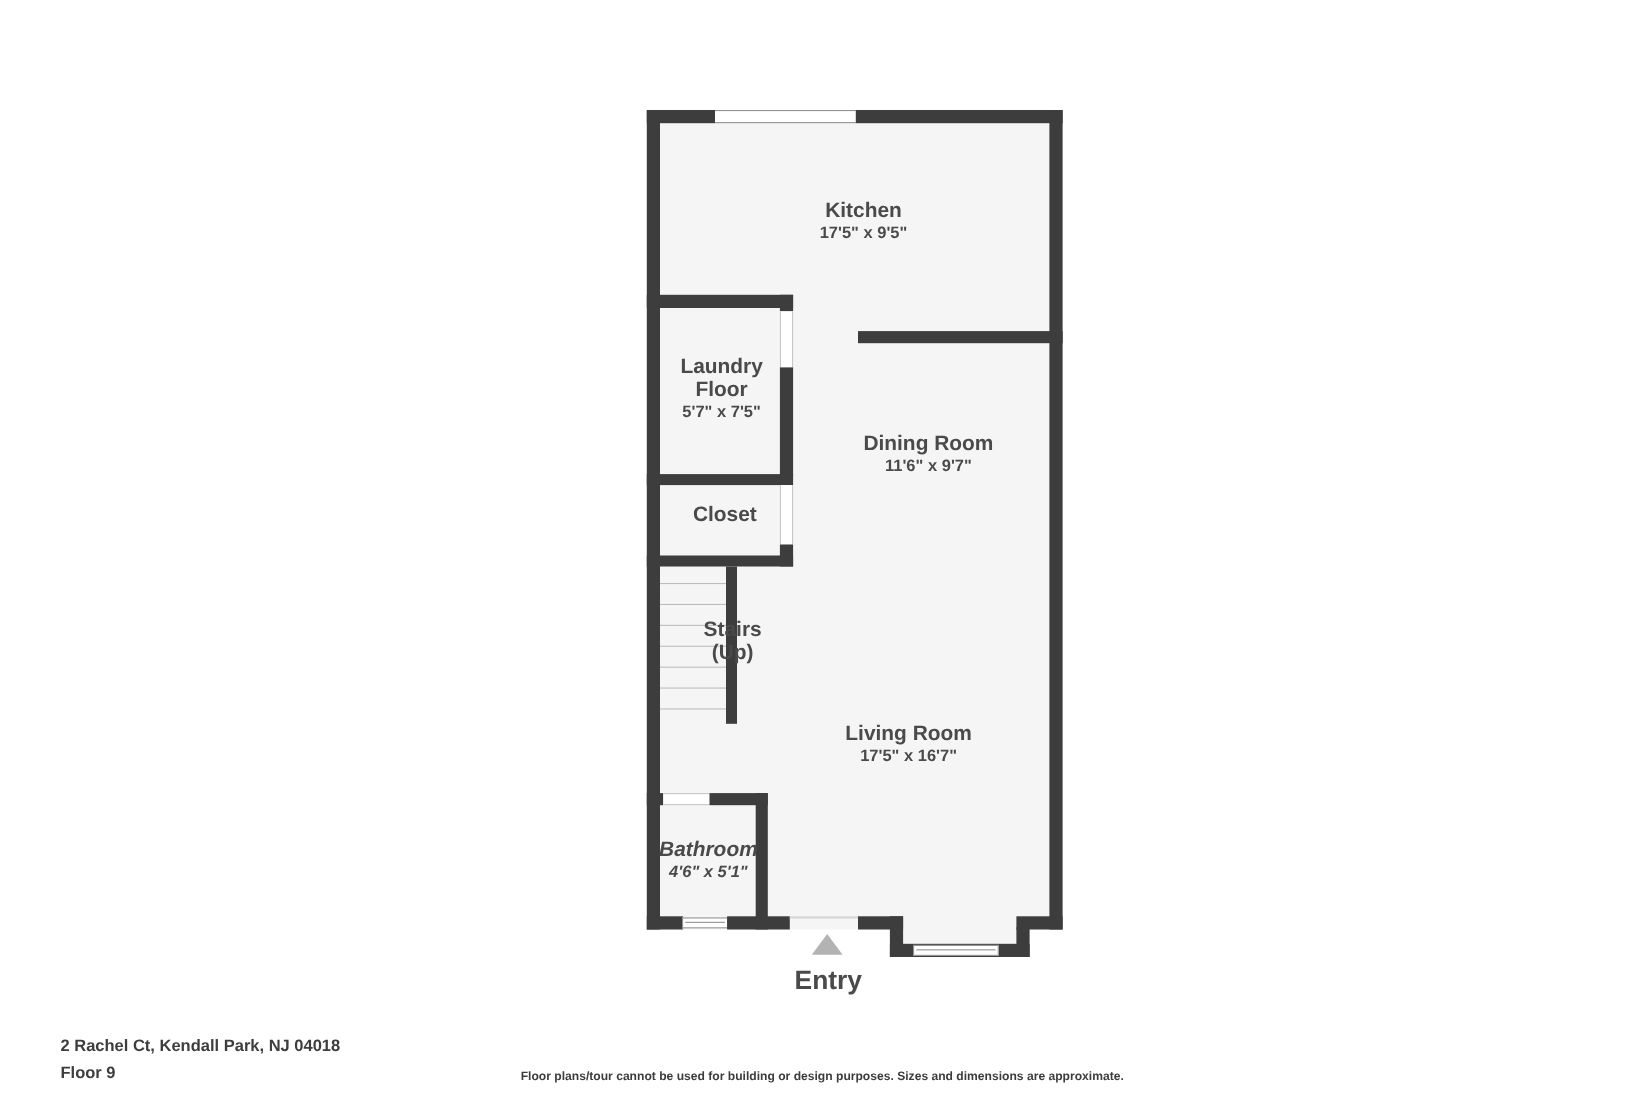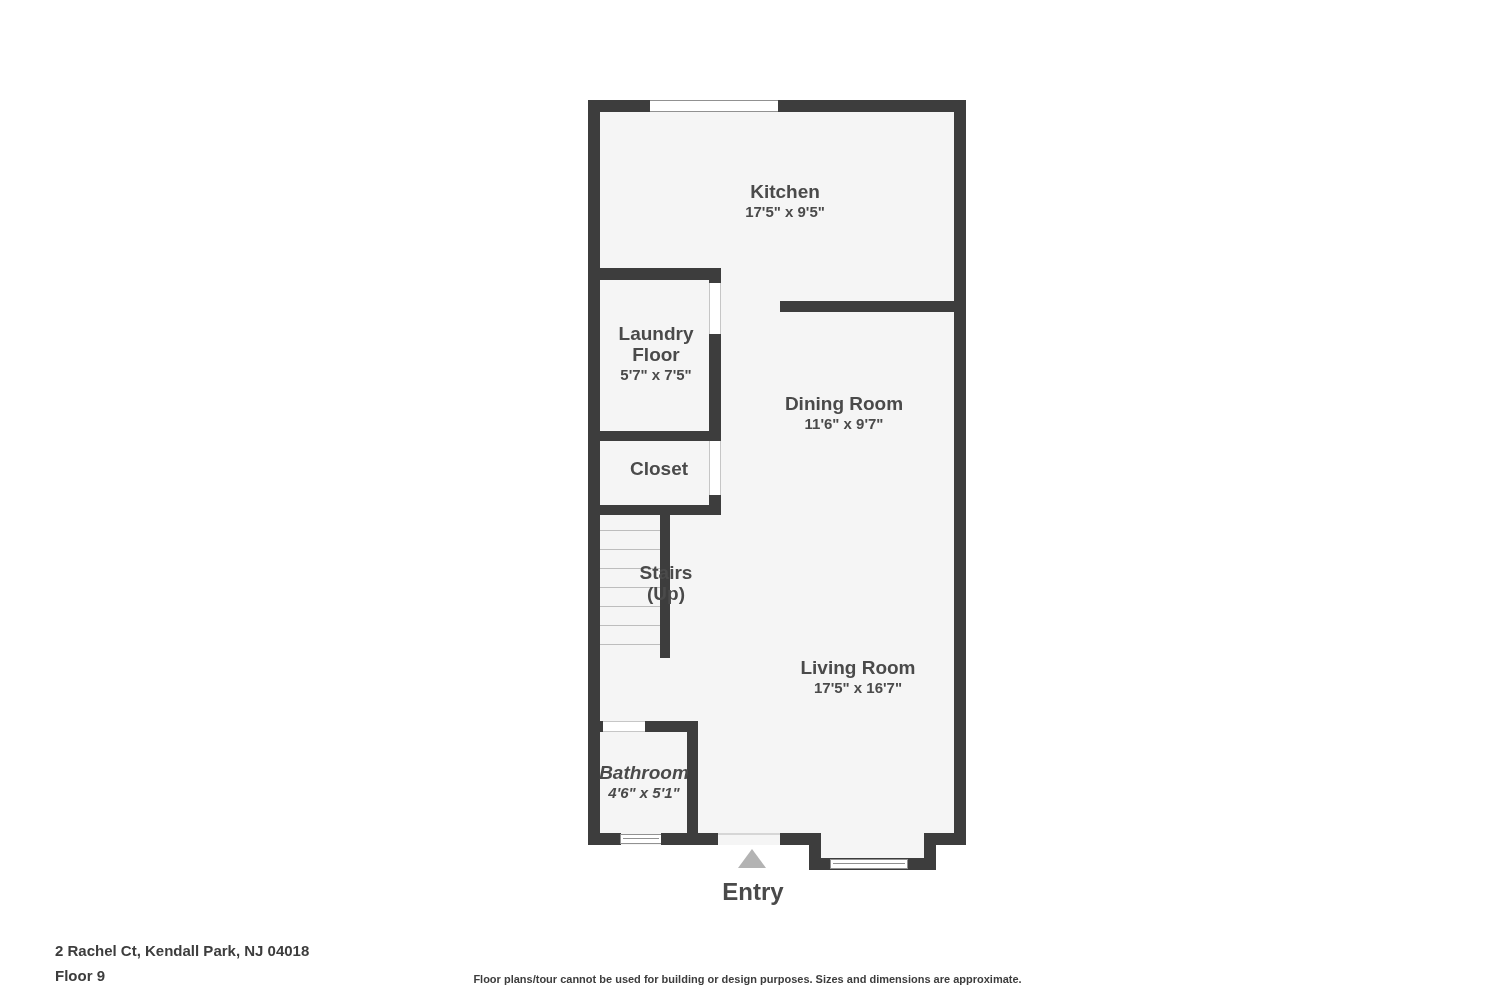--- a/index.html
+++ b/index.html
@@ -143,21 +143,21 @@
 
   <div class="room-label" style="left:631px;top:458px;">
     <span class="room-name">Closet</span>
   </div>
 
   <div class="room-label" style="left:638px;top:562px;">
     <span class="room-name">Stairs</span>
     <span class="room-name">(Up)</span>
   </div>
 
-  <div class="room-label" style="left:830px;top:657px;">
+  <div class="room-label" style="left:798px;top:657px;">
     <span class="room-name">Living Room</span>
     <span class="room-dims">17'5" x 16'7"</span>
   </div>
 
   <div class="room-label" style="left:616px;top:762px;font-style:italic;">
     <span class="room-name">Bathroom</span>
     <span class="room-dims">4'6" x 5'1"</span>
   </div>
 
   <div class="entry-arrow" style="left:710px;top:849px;"></div>

